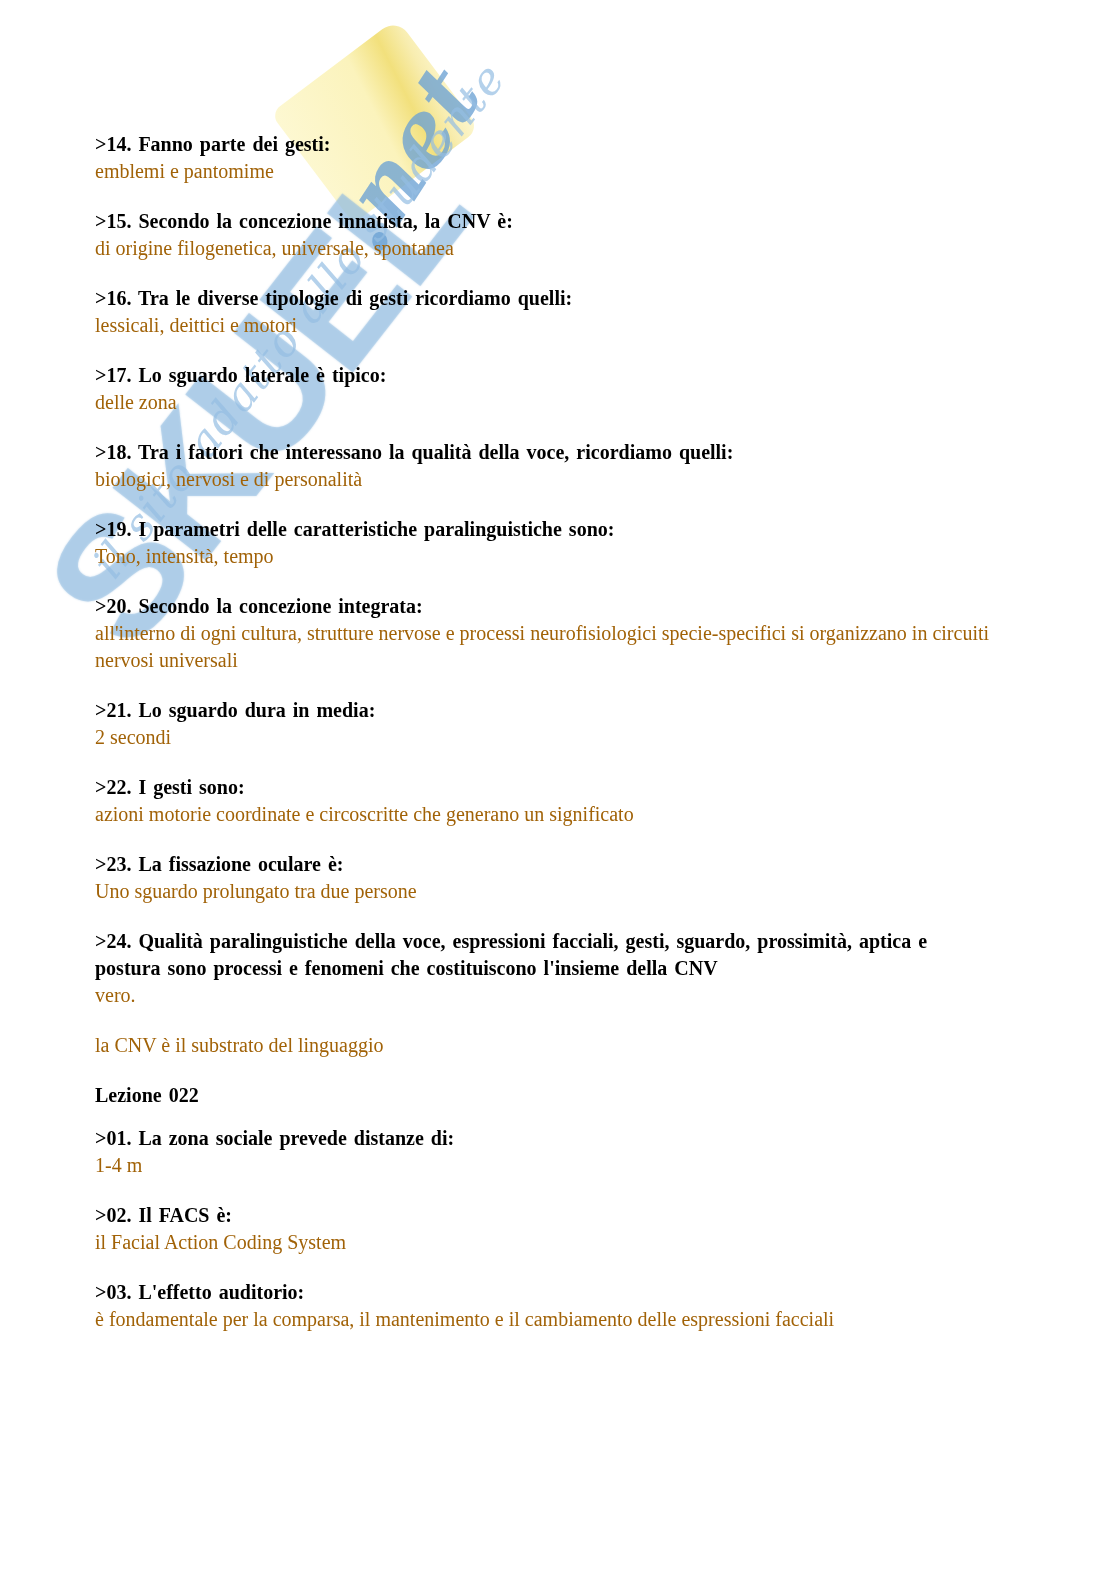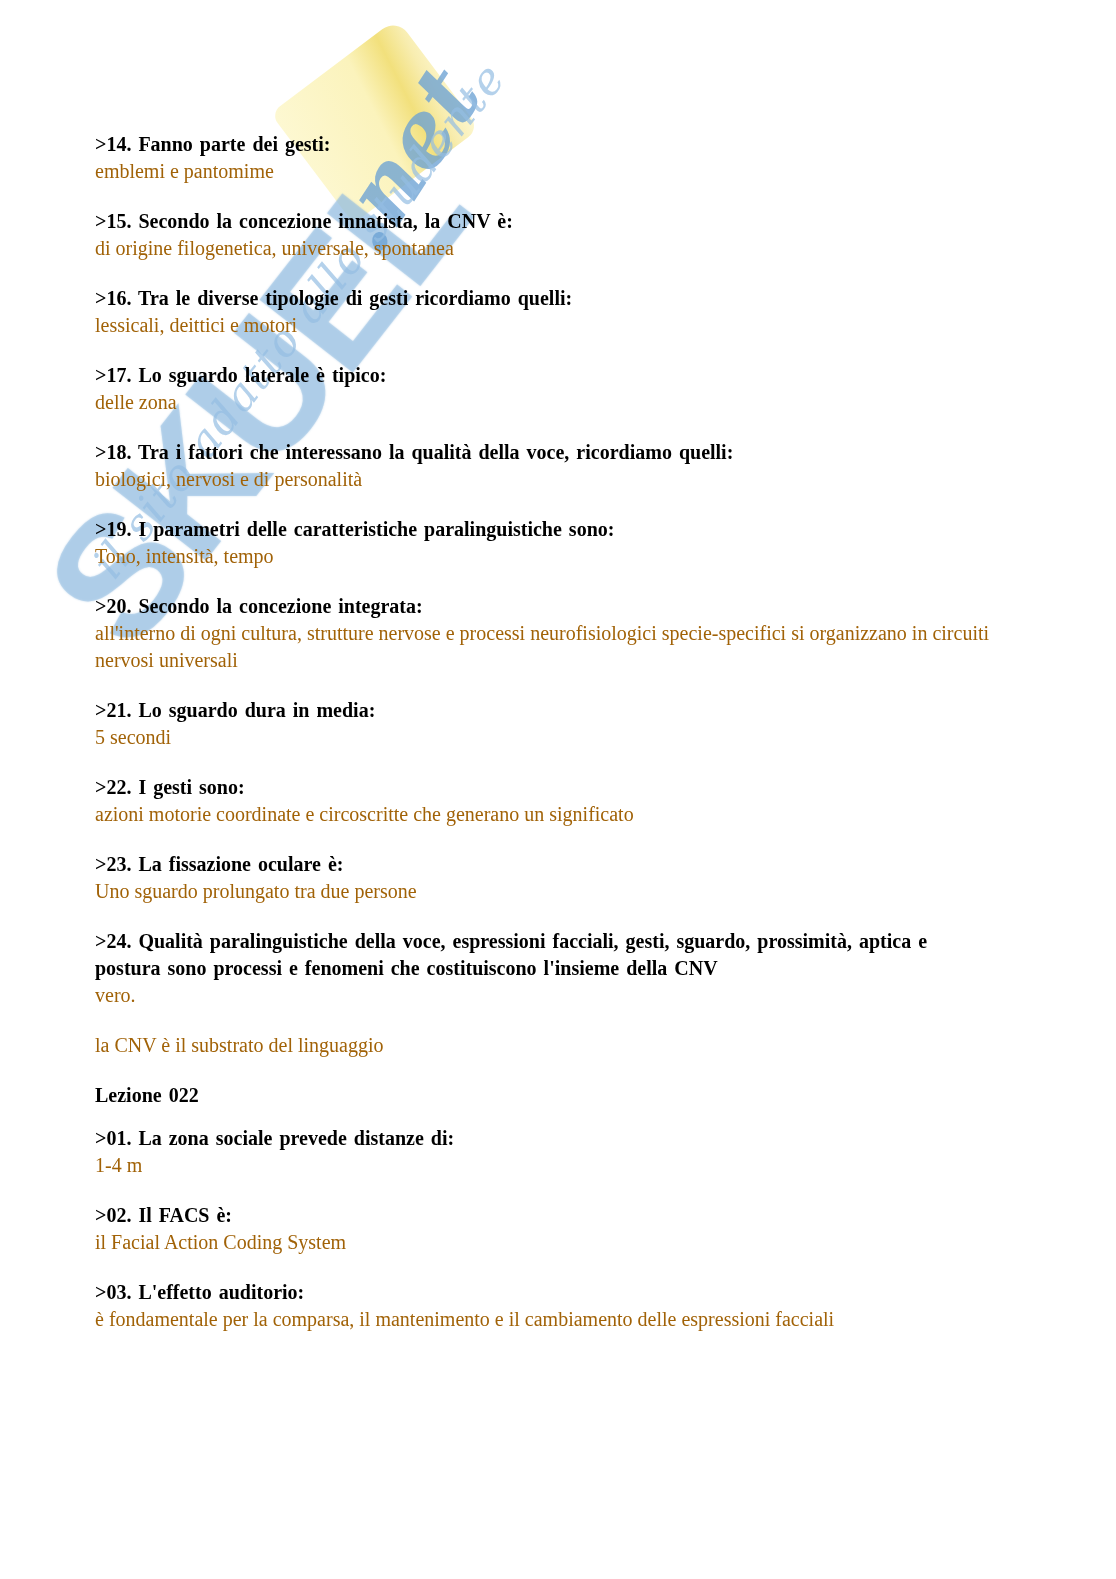--- a/index.html
+++ b/index.html
@@ -140,21 +140,21 @@
       <div class="a">Tono, intensità, tempo</div>
     </div>
 
     <div class="qblock">
       <div class="q">&gt;20. Secondo la concezione integrata:</div>
       <div class="a">all'interno di ogni cultura, strutture nervose e processi neurofisiologici specie-specifici si organizzano in circuiti nervosi universali</div>
     </div>
 
     <div class="qblock">
       <div class="q">&gt;21. Lo sguardo dura in media:</div>
-      <div class="a">5 secondi</div>
+      <div class="a">2 secondi</div>
     </div>
 
     <div class="qblock">
       <div class="q">&gt;22. I gesti sono:</div>
       <div class="a">azioni motorie coordinate e circoscritte che generano un significato</div>
     </div>
 
     <div class="qblock">
       <div class="q">&gt;23. La fissazione oculare è:</div>
       <div class="a">Uno sguardo prolungato tra due persone</div>

